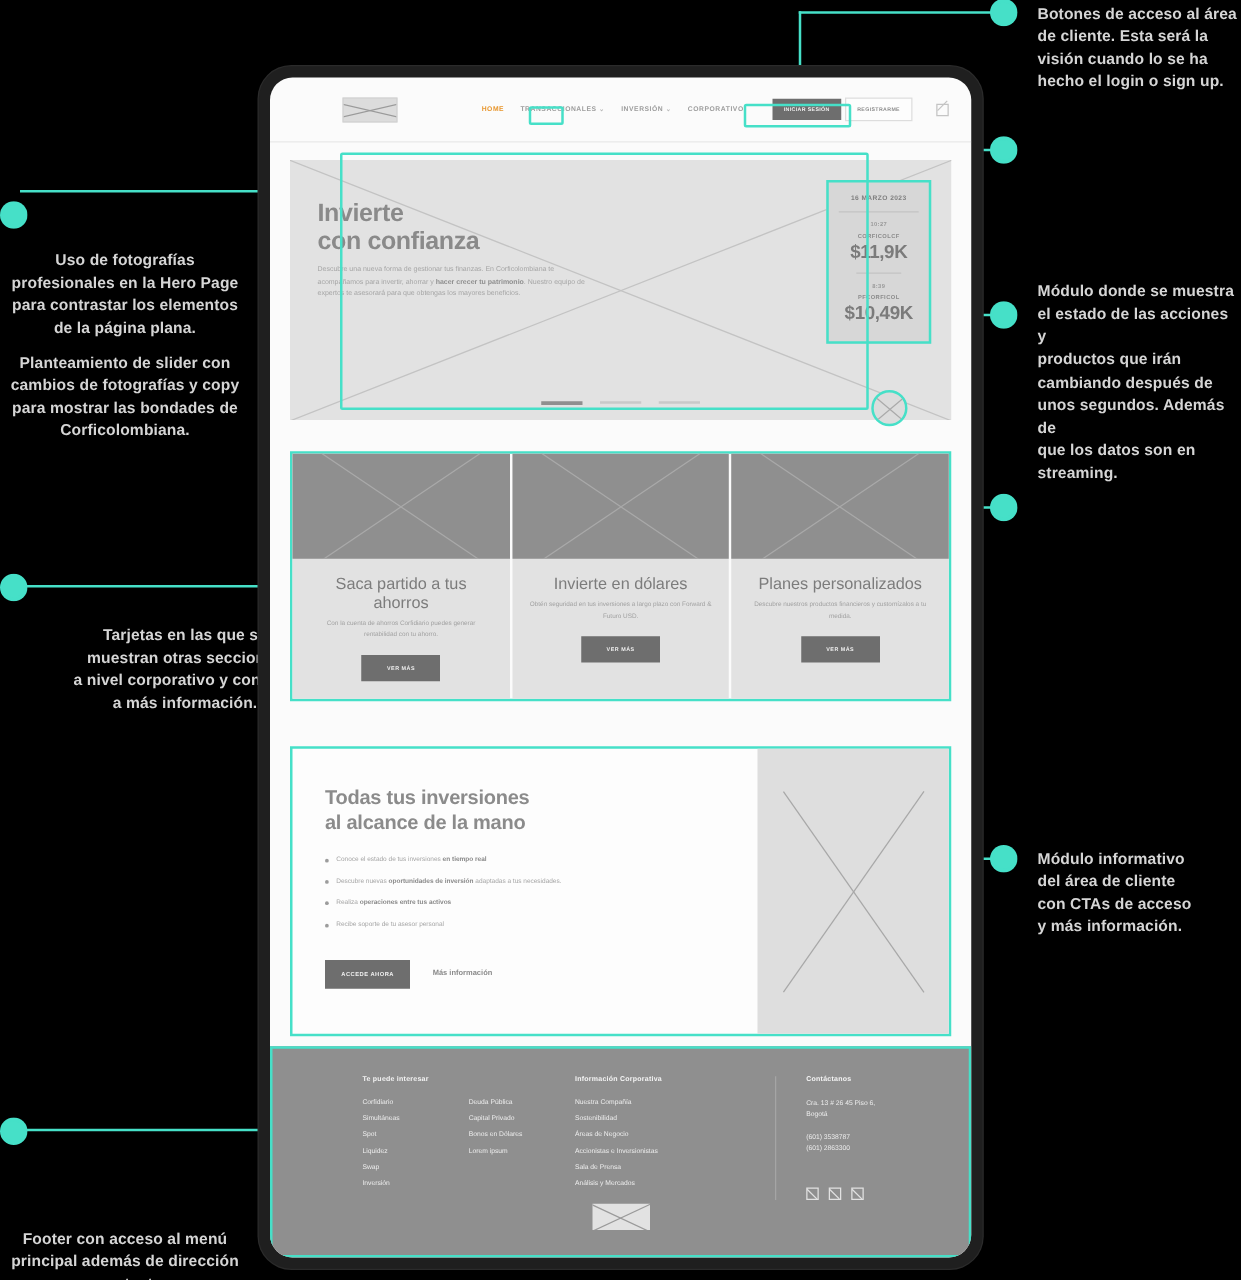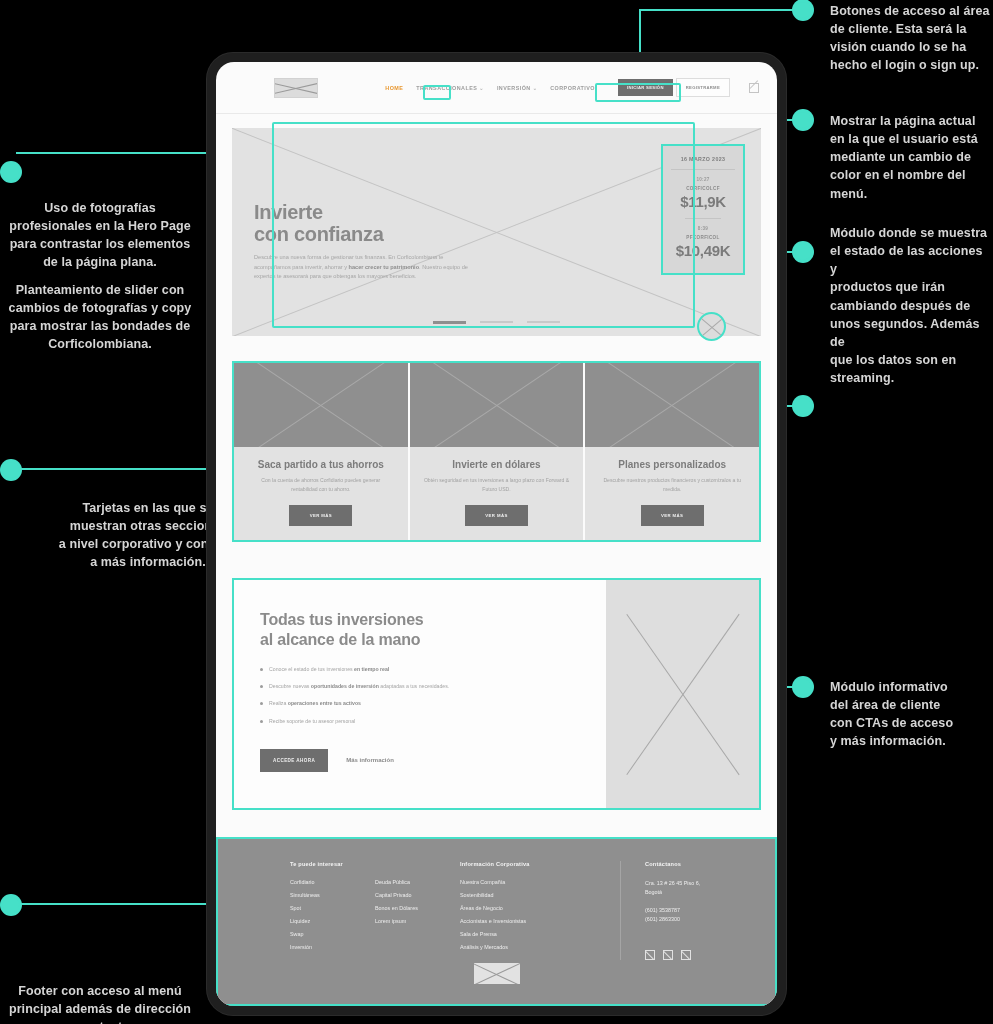--- a/index.html
+++ b/index.html
@@ -109,21 +109,21 @@
     height: 208px;
     background: #e2e2e2;
     position: relative; overflow: hidden;
   }
   #hero .diag::before, #hero .diag::after {
     content:""; position:absolute; left:-4%; top:50%;
     width:108%; height:1px; background:#c3c3c3;
   }
   #hero .diag::before { transform: rotate(21.5deg); }
   #hero .diag::after  { transform: rotate(-21.5deg); }
-  .hero-copy { position: absolute; left: 22px; top: 32px; width: 230px; margin-top: 41px; }
+  .hero-copy { position: absolute; left: 22px; top: 32px; width: 230px; }
   .hero-title {
     font-size: 20px; font-weight: 700; color: #8a8a8a;
     line-height: 1.12; letter-spacing: -.3px; white-space: pre-line;
   }
   .hero-par {
     margin-top: 7px; font-size: 5.6px; line-height: 1.75;
     color: #a6a6a6; max-width: 215px;
   }
   .hero-par b { color: #8f8f8f; }
 
@@ -163,21 +163,21 @@
     height: 84px; background: #8f8f8f;
     position: relative; overflow: hidden;
   }
   .card-img::before, .card-img::after {
     content:""; position:absolute; left:-4%; top:50%;
     width:108%; height:1px; background:#a9a9a9;
   }
   .card-img::before { transform: rotate(34deg); }
   .card-img::after  { transform: rotate(-34deg); }
   .card-body { padding: 12px 14px 0; text-align: center; }
-  .card-title { font-size: 10px; font-weight: 700; color: #7c7c7c; }
+  .card-title { font-size: 13px; font-weight: 400; color: #7c7c7c; }
   .card-text { margin-top: 6px; font-size: 5.1px; line-height: 1.7; color: #a2a2a2; }
   .btn-vermas {
     margin: 12px auto 0; width: 63px; padding: 8px 0;
     background: #6e6e6e; color: #f0f0f0;
     font-size: 4.3px; font-weight: 700; letter-spacing: .4px; text-align: center;
   }
 
   
   #info {
     margin: 36px 16px 0 16px;
@@ -301,25 +301,20 @@
   <div class="ann-dot" style="left:792px; top:395px;"></div>
   <div class="ann-dot" style="left:792px; top:676px;"></div>
   <div class="ann-dot" style="left:0px;   top:161px;"></div>
   <div class="ann-dot" style="left:0px;   top:459px;"></div>
   <div class="ann-dot" style="left:0px;   top:894px;"></div>
 
   <div class="ann-text" style="left:830px; top:2px;   width:163px;">Botones de acceso al área
 de cliente. Esta será la
 visión cuando lo se ha
 hecho el login o sign up.</div>
-  <div class="ann-text" style="left:830px; top:112px; width:163px;">Mostrar la página actual
-en la que el usuario está
-mediante un cambio de
-color en el nombre del
-menú.</div>
   <div class="ann-text" style="left:830px; top:224px; width:163px;">Módulo donde se muestra
 el estado de las acciones y
 productos que irán
 cambiando después de
 unos segundos. Además de
 que los datos son en
 streaming.</div>
   <div class="ann-text" style="left:830px; top:678px; width:163px;">Módulo informativo
 del área de cliente
 con CTAs de acceso

